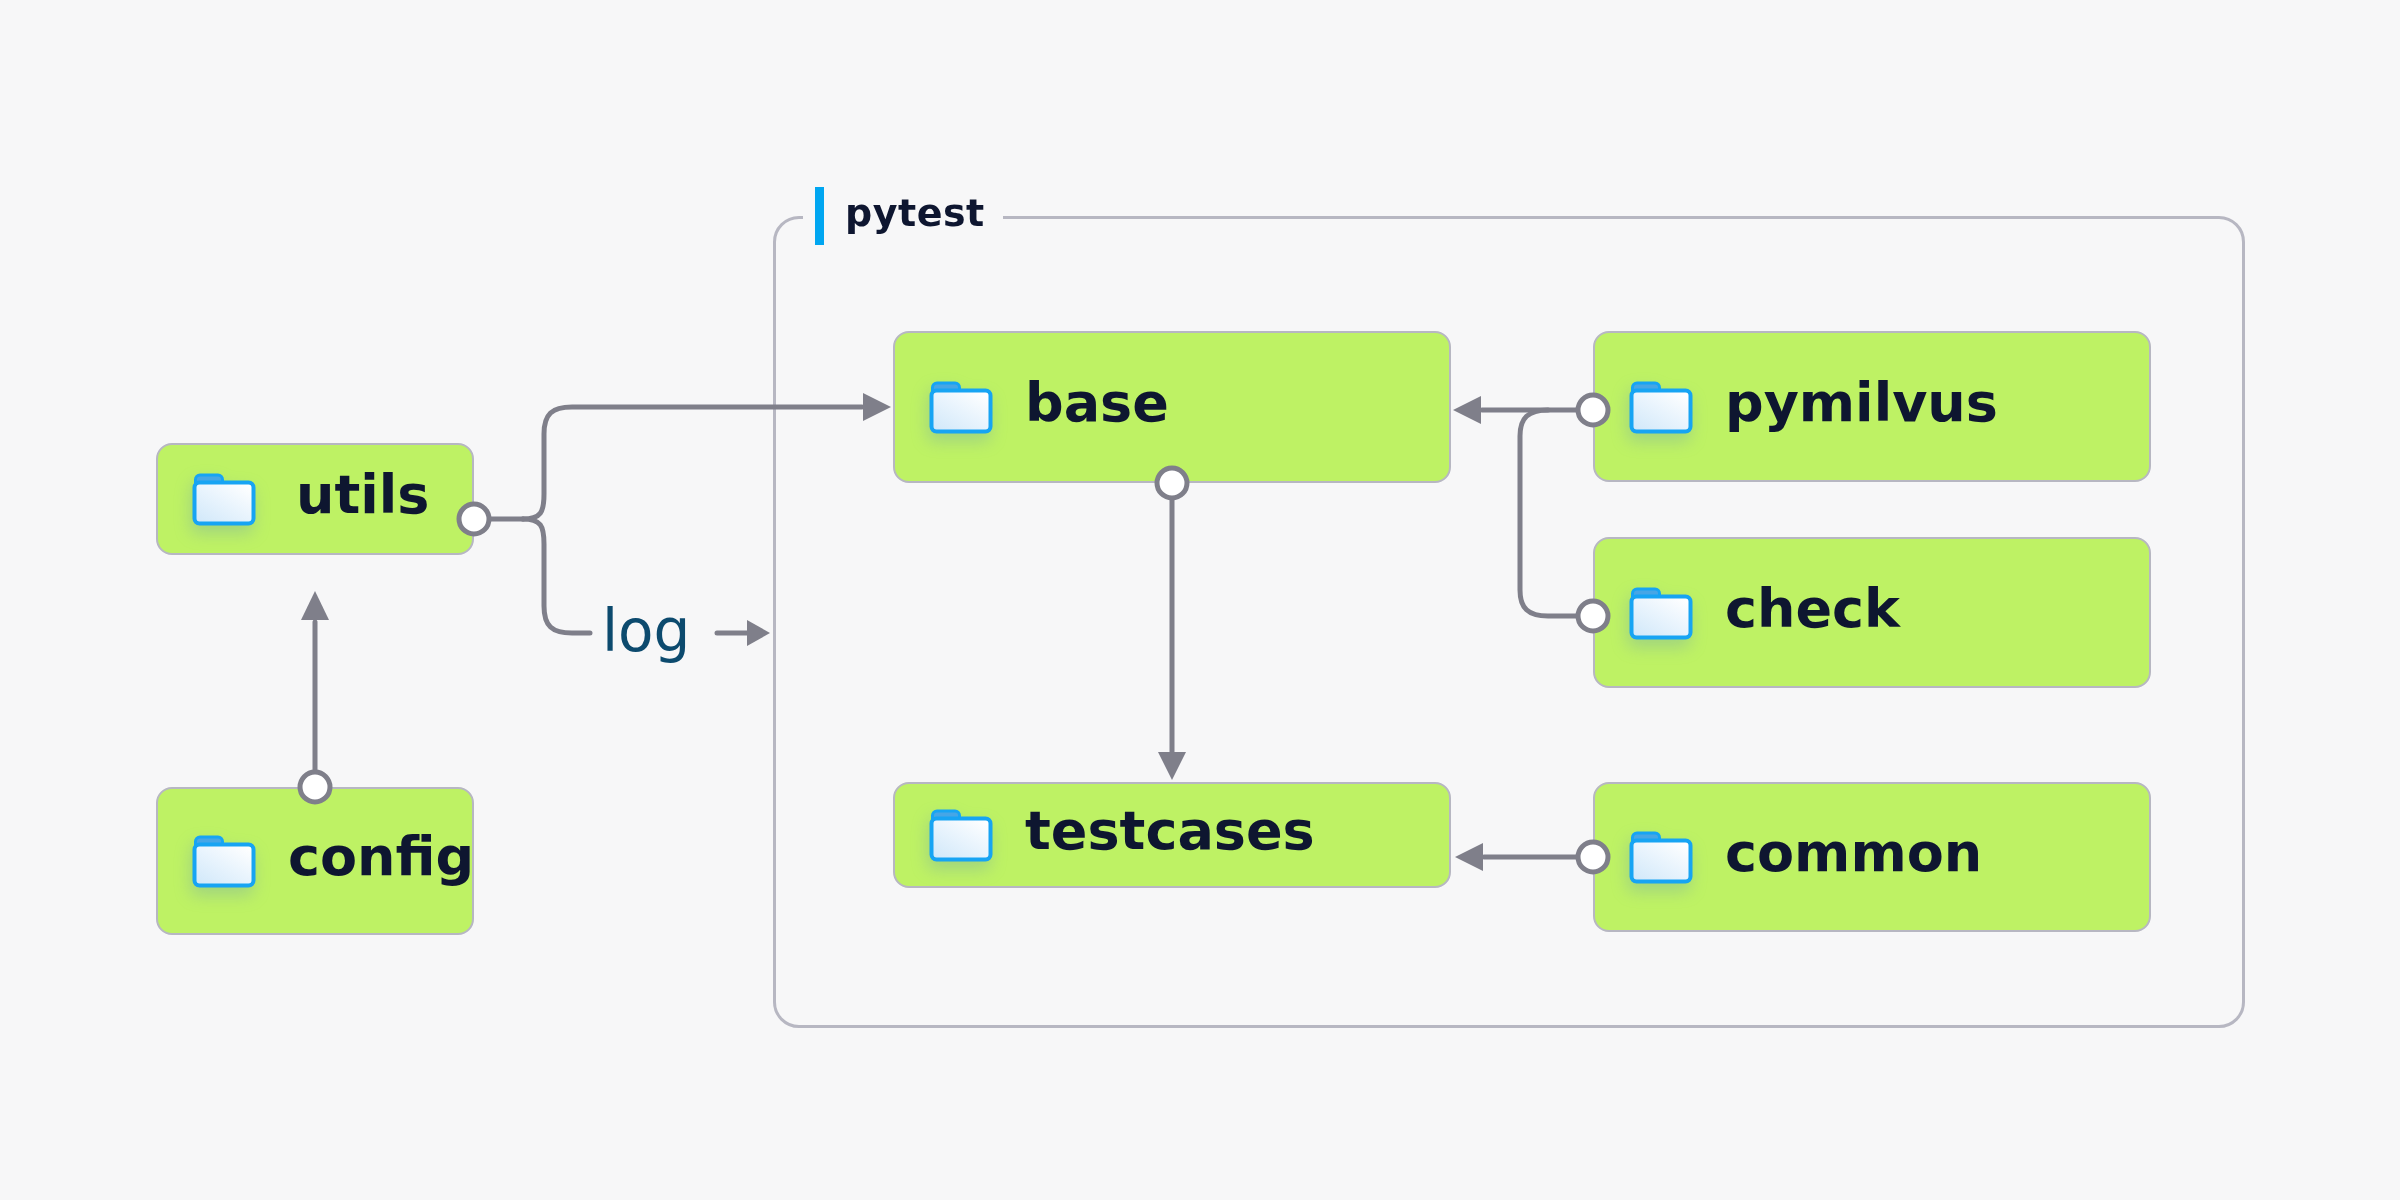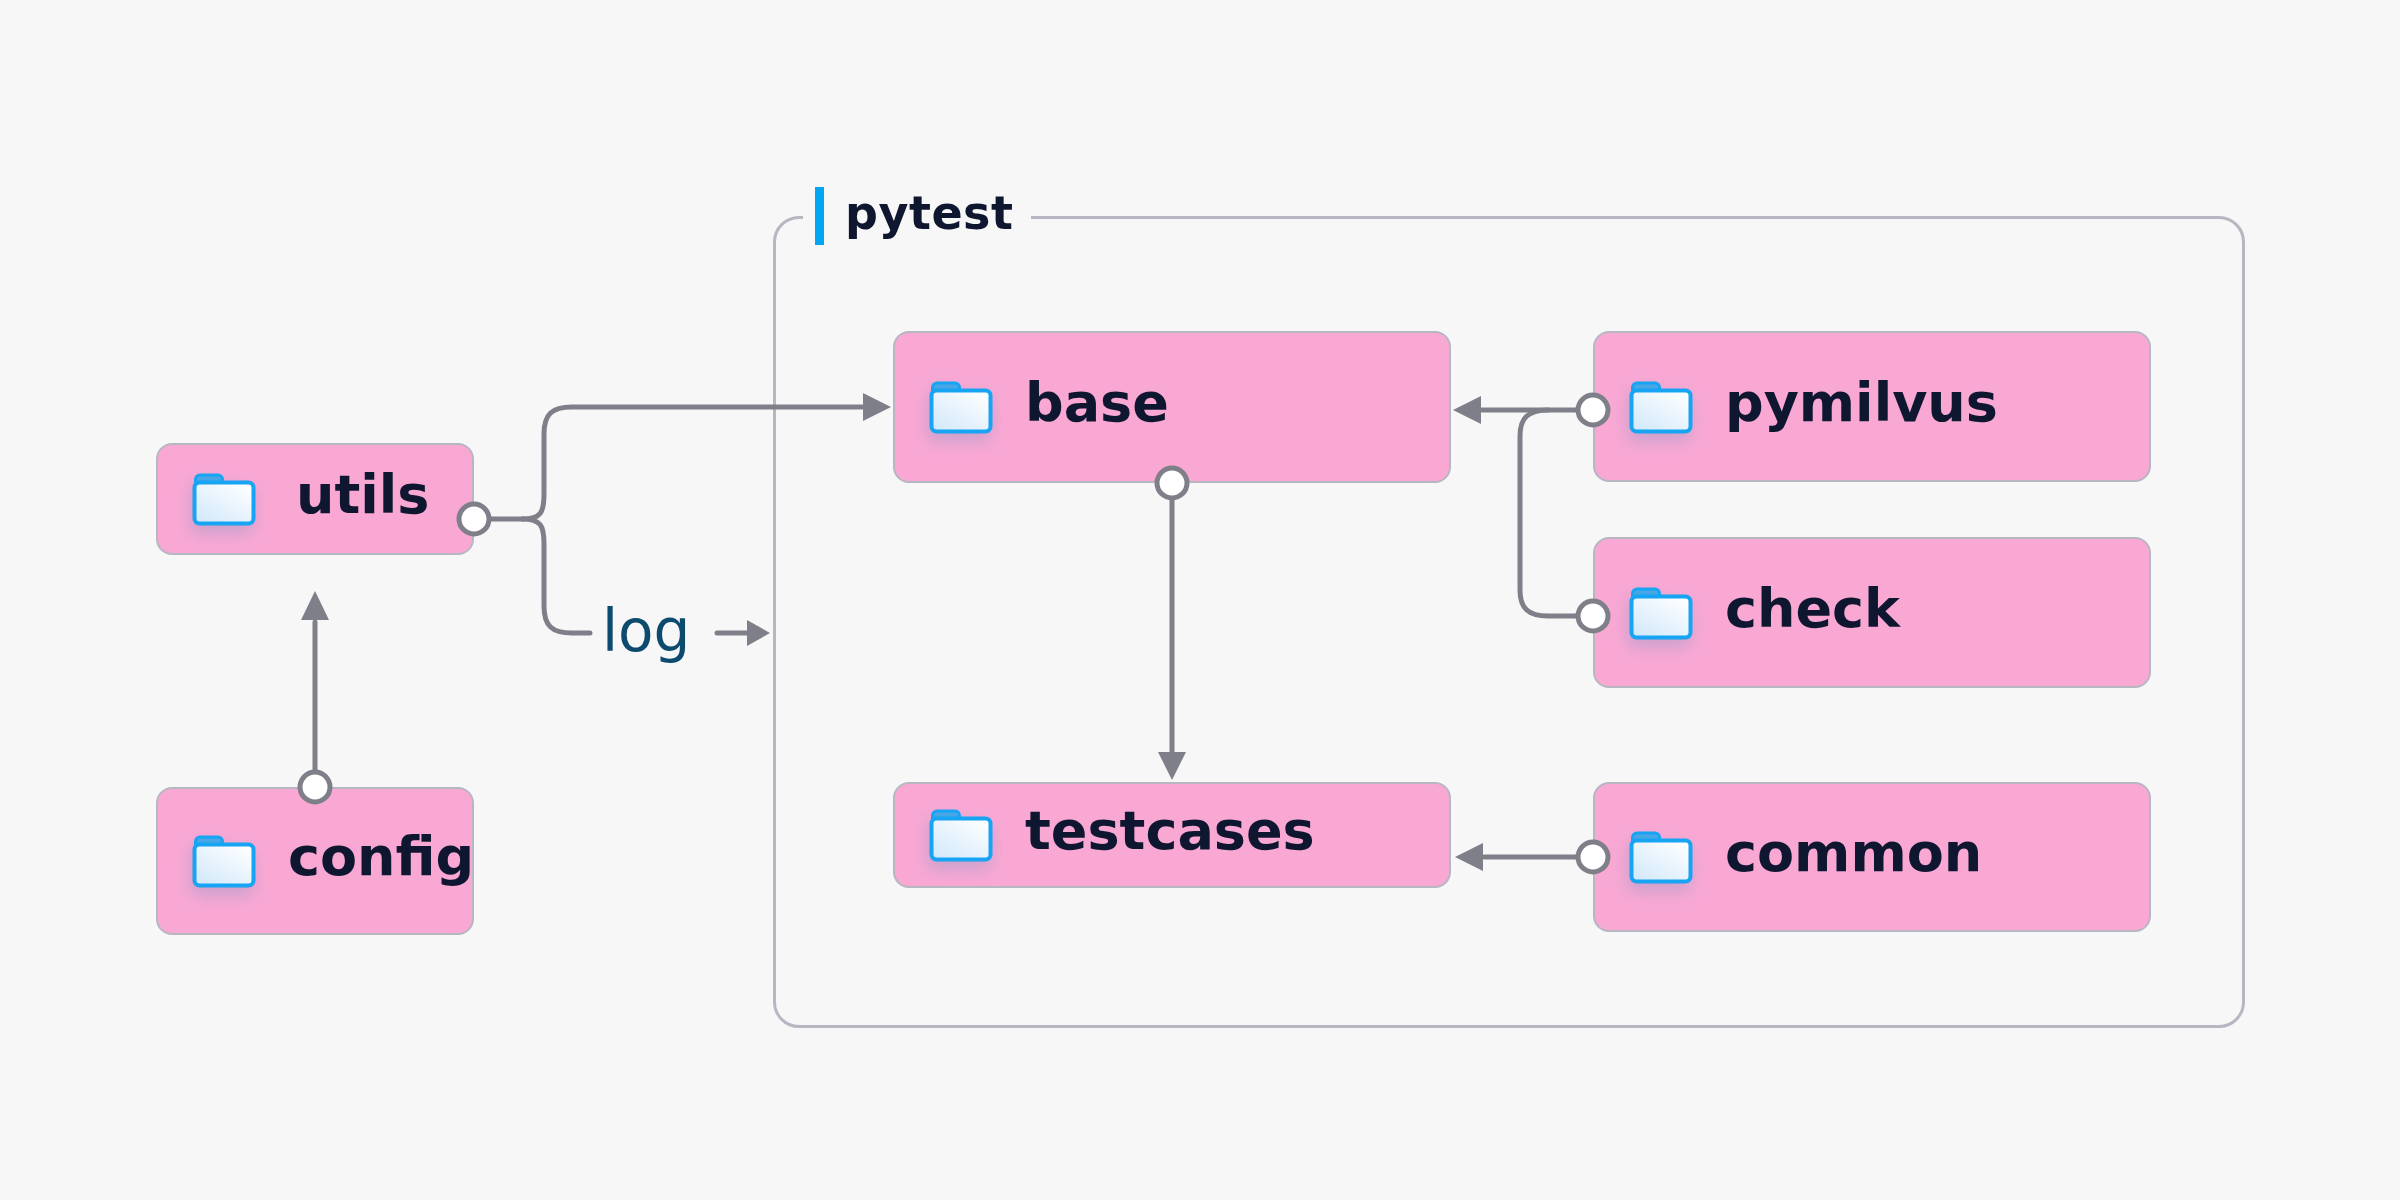--- a/index.html
+++ b/index.html
@@ -39,32 +39,32 @@
     background: #f7f7f8;
     padding: 0 18px 0 12px;
     z-index: 5;
   }
   .group-label .bar {
     width: 9px;
     height: 58px;
     background: #00a6f1;
   }
   .group-label .text {
-    font-size: 46px;
+    font-size: 38px;
     font-weight: 700;
     color: #0e1630;
     letter-spacing: 0.5px;
     line-height: 1;
     padding-bottom: 6px;
   }
 
   
   .node {
     position: absolute;
-    background: #f9a8d4;
+    background: #bef264;
     border: 2.5px solid #b7b7c2;
     border-radius: 16px;
     box-sizing: border-box;
     display: flex;
     align-items: center;
     padding-left: 34px;
     gap: 32px;
     z-index: 2;
   }
   .node-label {

